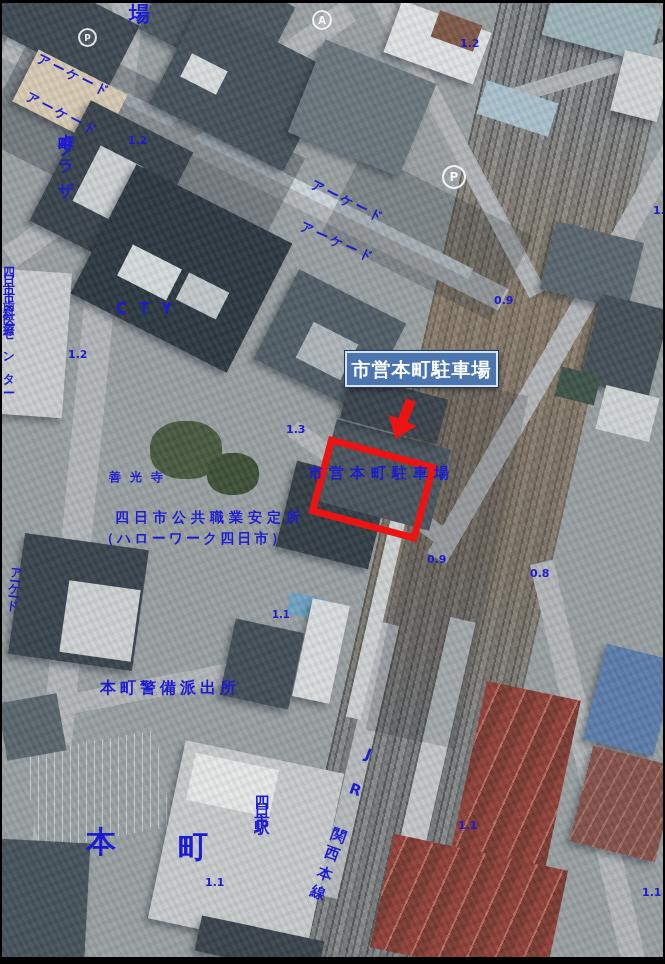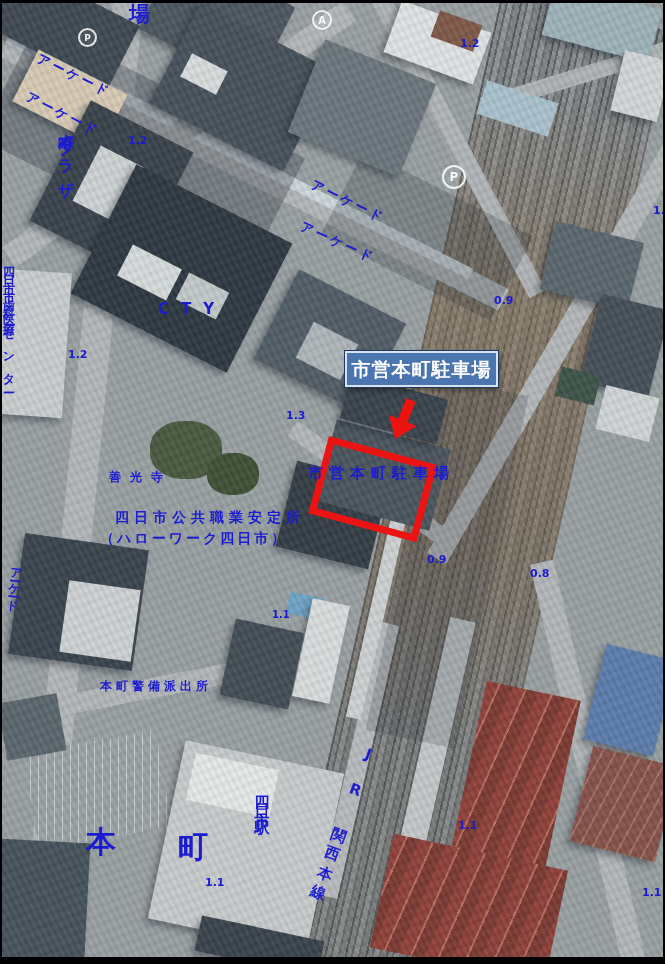--- a/index.html
+++ b/index.html
@@ -130,33 +130,33 @@
         <span class="map-label" style="left: 127px; top: 1px; font-size: 21px;">場</span>
         <span class="map-label" style="left: 36px; top: 48px; font-size: 13px; letter-spacing: 3px; transform: rotate(26deg);">アーケード</span>
         <span class="map-label" style="left: 25px; top: 86px; font-size: 13px; letter-spacing: 3px; transform: rotate(27deg);">アーケード</span>
         <span class="map-label vertical" style="left: 56px; top: 118px; font-size: 16px; letter-spacing: 3px;">本町プラザ</span>
         <span class="map-label" style="left: 126px; top: 132px; font-size: 11px;">1.2</span>
         <span class="map-label" style="left: 458px; top: 35px; font-size: 11px;">1.2</span>
         <span class="map-label" style="left: 310px; top: 174px; font-size: 13px; letter-spacing: 3px; transform: rotate(26deg);">アーケード</span>
         <span class="map-label" style="left: 299px; top: 216px; font-size: 13px; letter-spacing: 3px; transform: rotate(24deg);">アーケード</span>
         <span class="map-label" style="left: 651px; top: 202px; font-size: 11px;">1.</span>
         <span class="map-label vertical" style="left: 1px; top: 254px; font-size: 12px; letter-spacing: 8px;">四日市市歯科医療センター</span>
-        <span class="map-label" style="left: 114px; top: 299px; font-size: 15px; letter-spacing: 12px; margin-left: 42px;">CTY</span>
+        <span class="map-label" style="left: 114px; top: 299px; font-size: 15px; letter-spacing: 12px;">CTY</span>
         <span class="map-label" style="left: 66px; top: 346px; font-size: 11px;">1.2</span>
-        <span class="map-label" style="left: 284px; top: 407px; font-size: 11px;">1.3</span>
+        <span class="map-label" style="left: 284px; top: 421px; font-size: 11px;">1.3</span>
         <span class="map-label" style="left: 492px; top: 292px; font-size: 11px;">0.9</span>
         <span class="map-label" style="left: 306px; top: 463px; font-size: 15px; letter-spacing: 6px;">市営本町駐車場</span>
         <span class="map-label" style="left: 107px; top: 468px; font-size: 12px; letter-spacing: 9px;">善光寺</span>
         <span class="map-label" style="left: 113px; top: 507px; font-size: 14px; letter-spacing: 5px;">四日市公共職業安定所</span>
         <span class="map-label" style="left: 98px; top: 528px; font-size: 14px; letter-spacing: 3px;">（ハローワーク四日市）</span>
         <span class="map-label" style="left: 425px; top: 551px; font-size: 11px;">0.9</span>
         <span class="map-label" style="left: 528px; top: 565px; font-size: 11px;">0.8</span>
         <span class="map-label vertical" style="left: 10px; top: 556px; font-size: 12px; letter-spacing: 1px; transform: rotate(7deg);">アーケード</span>
         <span class="map-label" style="left: 270px; top: 607px; font-size: 10px;">1.1</span>
-        <span class="map-label" style="left: 98px; top: 677px; font-size: 12px; letter-spacing: 4px;">本町警備派出所</span>
+        <span class="map-label" style="left: 98px; top: 677px; font-size: 16px; letter-spacing: 4px;">本町警備派出所</span>
         <span class="map-label vertical" style="left: 362px; top: 740px; font-size: 15px; letter-spacing: 20px; transform: rotate(20deg);">JR関西本線</span>
         <span class="map-label vertical" style="left: 252px; top: 781px; font-size: 15px; letter-spacing: 8px;">四日市駅</span>
         <span class="map-label" style="left: 84px; top: 824px; font-size: 30px;">本</span>
         <span class="map-label" style="left: 176px; top: 829px; font-size: 30px;">町</span>
         <span class="map-label" style="left: 456px; top: 817px; font-size: 11px;">1.1</span>
         <span class="map-label" style="left: 203px; top: 874px; font-size: 11px;">1.1</span>
         <span class="map-label" style="left: 640px; top: 884px; font-size: 11px;">1.1</span>
       </div>
 
     <div class="callout">

